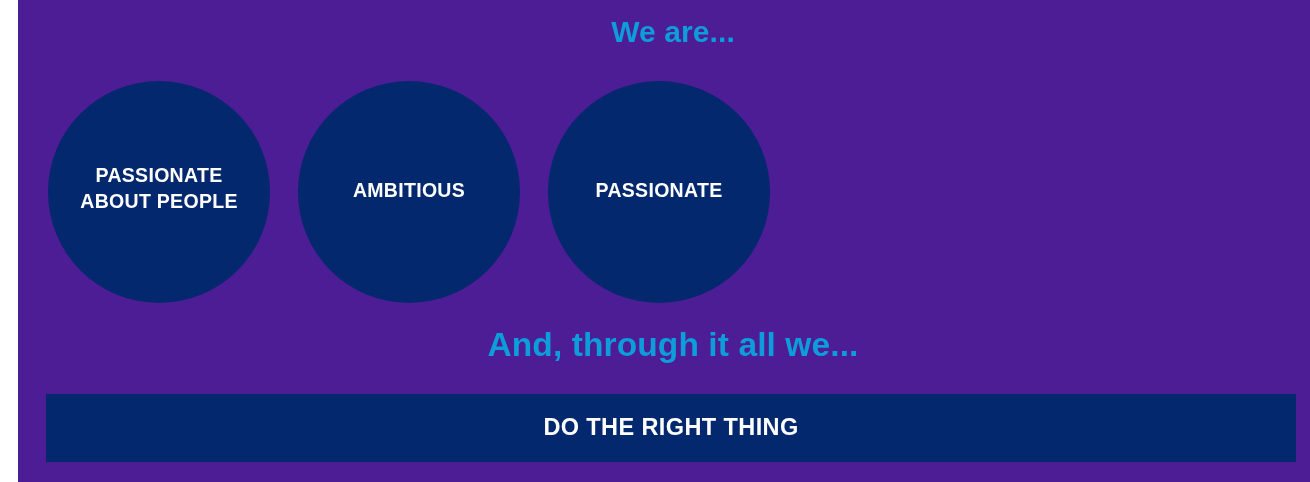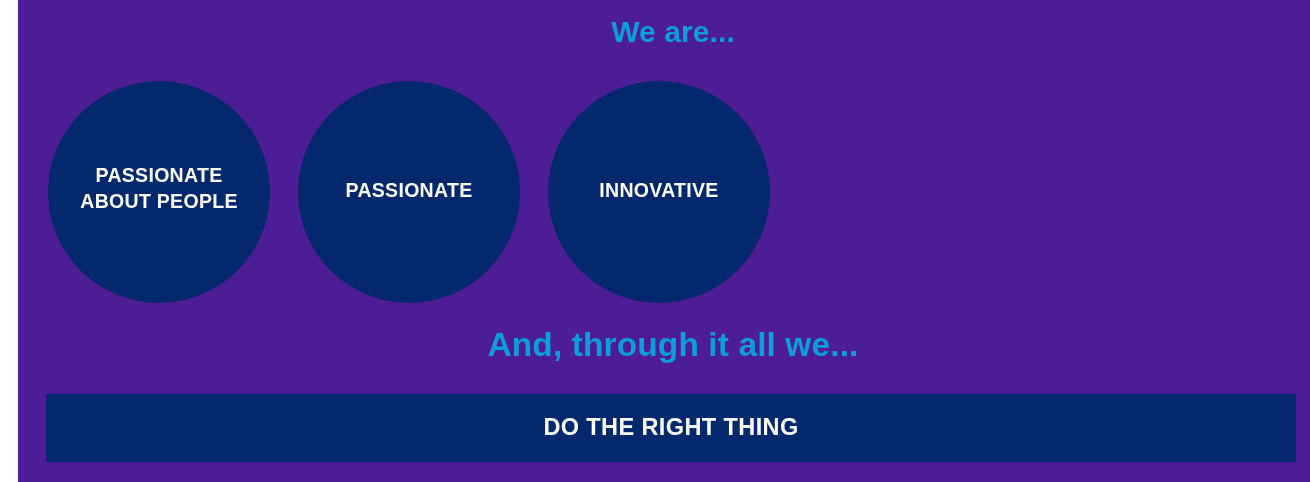--- a/index.html
+++ b/index.html
@@ -114,29 +114,29 @@
 
   <div class="heading" id="heading-we-are">We are...</div>
 
   <div id="circle-row">
 
     <div class="value-circle">
       <div class="value-circle-label">PASSIONATE
 ABOUT PEOPLE</div>
     </div>
 
+    <div class="value-circle">
+      <div class="value-circle-label">AMBITIOUS</div>
+    </div>
 
 
     <div class="value-circle">
       <div class="value-circle-label">PASSIONATE</div>
     </div>
 
-    <div class="value-circle">
-      <div class="value-circle-label">INNOVATIVE</div>
-    </div>
 
   </div>
 
   <div class="heading" id="heading-and-through">And, through it all we...</div>
 
   <div id="banner-do-the-right-thing">
     <div id="banner-label">DO THE RIGHT THING</div>
   </div>
 
 </div>

